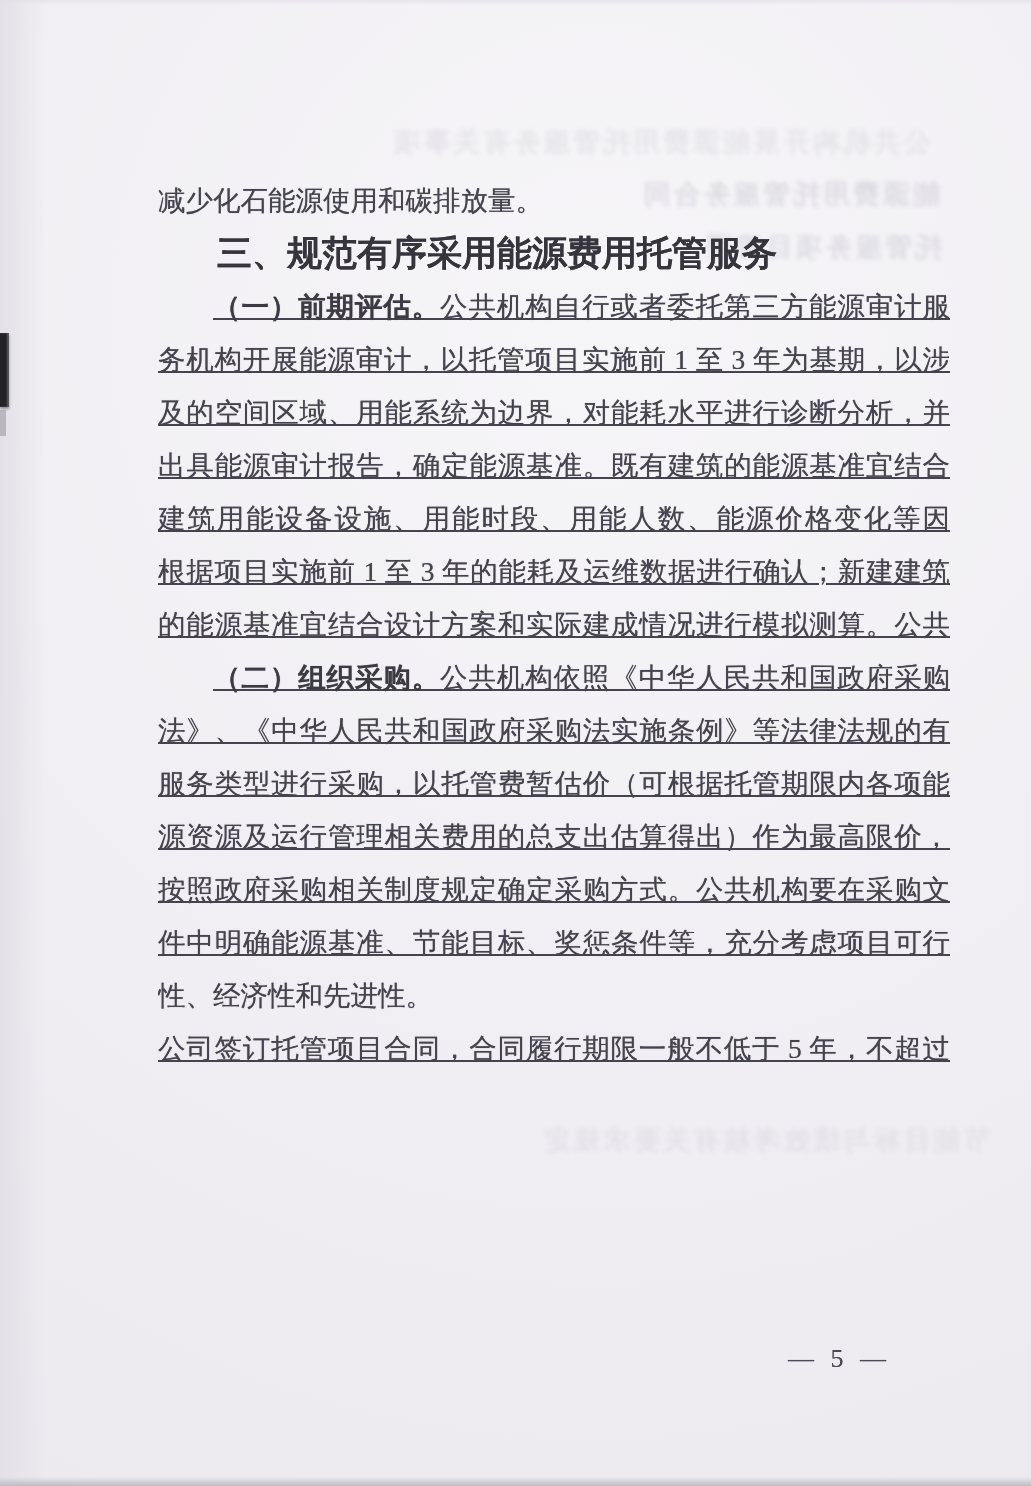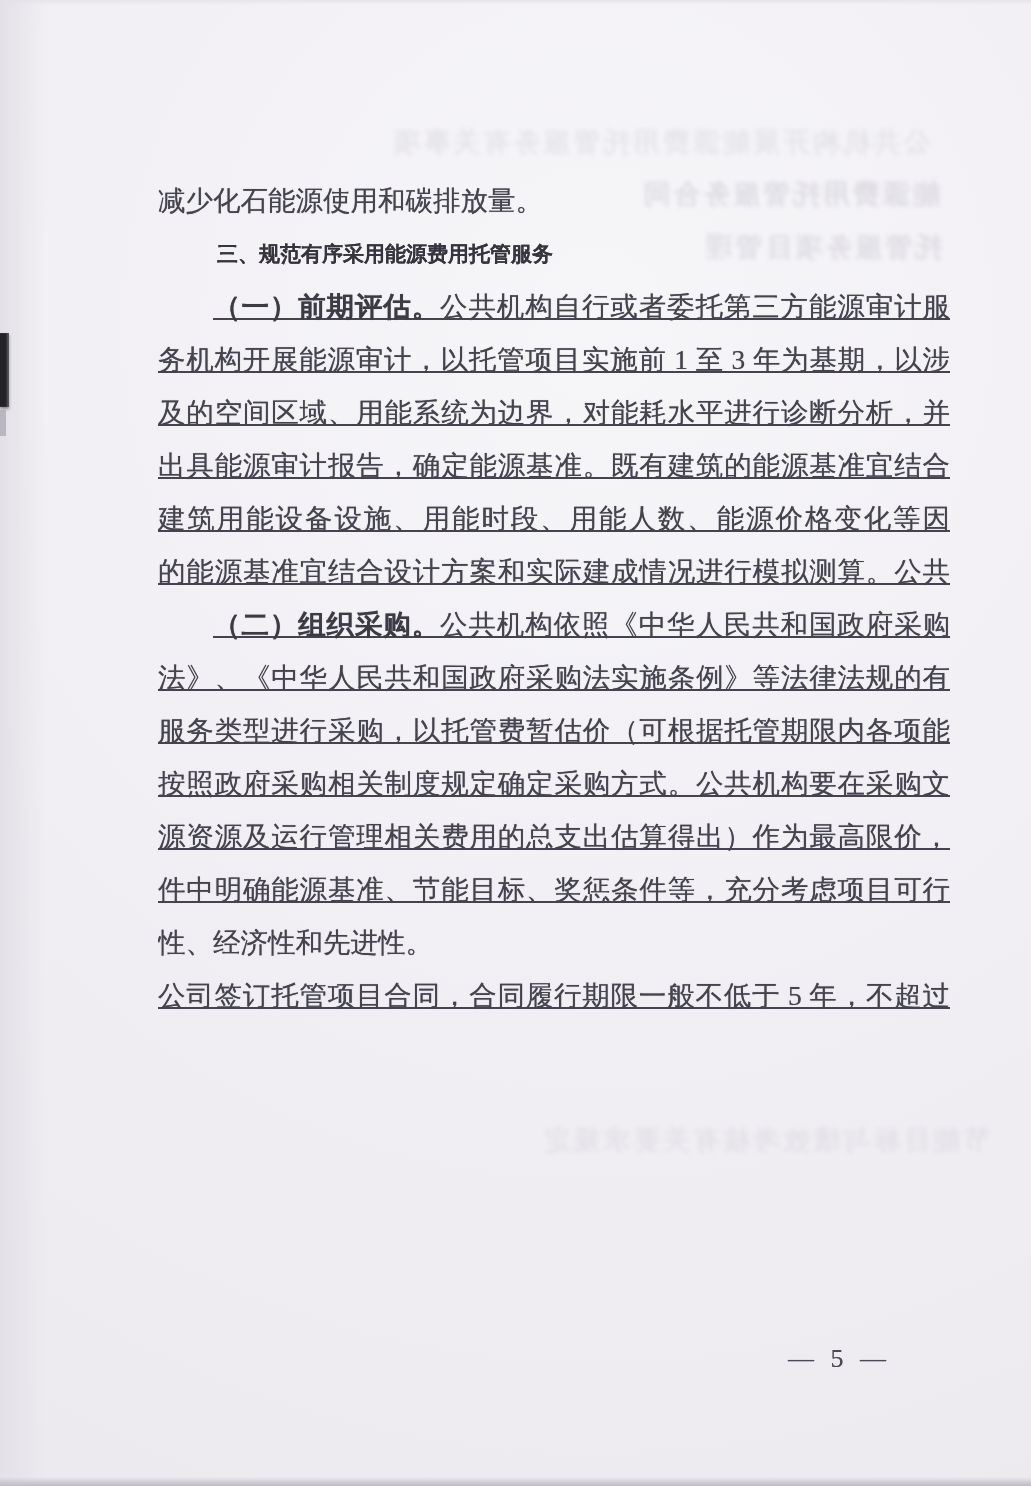--- a/index.html
+++ b/index.html
@@ -39,22 +39,22 @@
   .textblock {
     position:absolute; left:134px; top:174px; width:792px;
     font-size:27.5px; line-height:53px;
     text-shadow:0 0 .7px rgba(69,68,78,.75);
     margin-left:24px;
   }
   .line { height:53px; overflow:hidden; white-space:nowrap; }
   .line.full { white-space:normal; text-align:justify; text-align-last:justify;text-decoration:underline; }
   .line.p-start { text-indent:55px; }
   .line.heading {
-    font-family:Liberation Sans, sans-serif;
-    font-weight:bold; font-size:21px; color:#36353d;
+    font-family:Liberation Serif, serif;
+    font-weight:bold; font-size:35px; color:#36353d;
     text-indent:59px; text-shadow:0 0 .5px rgba(54,53,61,.9);
   }
   .lead { font-weight:600; color:#3c3b44; }
   .page-number {
     position:absolute; top:1332px; right:140px;
     font-size:26px; line-height:53px; color:#4b4a54;
     letter-spacing:5px; white-space:nowrap;
     text-shadow:0 0 .6px rgba(75,74,84,.7);
   }
   
@@ -90,26 +90,27 @@
   <div class="bleed b3">节能目标与绩效考核有关要求规定</div>
 
   <div class="textblock">
     <div class="line">减少化石能源使用和碳排放量。</div>
     <div class="line heading">三、规范有序采用能源费用托管服务</div>
     <div class="line full p-start"><span class="lead">（一）前期评估。</span><span>公共机构自行或者委托第三方能源审计服</span></div>
     <div class="line full">务机构开展能源审计，以托管项目实施前 1 至 3 年为基期，以涉</div>
     <div class="line full">及的空间区域、用能系统为边界，对能耗水平进行诊断分析，并</div>
     <div class="line full">出具能源审计报告，确定能源基准。既有建筑的能源基准宜结合</div>
     <div class="line full">建筑用能设备设施、用能时段、用能人数、能源价格变化等因素，</div>
+    <div class="line full">根据项目实施前 1 至 3 年的能耗及运维数据进行确认；新建建筑</div>
     <div class="line full">的能源基准宜结合设计方案和实际建成情况进行模拟测算。公共</div>
     <div class="line full p-start"><span class="lead">（二）组织采购。</span><span>公共机构依照《中华人民共和国政府采购</span></div>
     <div class="line full">法》、《中华人民共和国政府采购法实施条例》等法律法规的有关</div>
     <div class="line full">服务类型进行采购，以托管费暂估价（可根据托管期限内各项能</div>
+    <div class="line full">源资源及运行管理相关费用的总支出估算得出）作为最高限价，</div>
     <div class="line full">按照政府采购相关制度规定确定采购方式。公共机构要在采购文</div>
-    <div class="line full">源资源及运行管理相关费用的总支出估算得出）作为最高限价，</div>
     <div class="line full">件中明确能源基准、节能目标、奖惩条件等，充分考虑项目可行</div>
     <div class="line">性、经济性和先进性。</div>
     <div class="line full">公司签订托管项目合同，合同履行期限一般不低于 5 年，不超过</div>
   </div>
 
   <div class="page-number">— 5 —</div>
 
 </div>
 
 </body></html>

